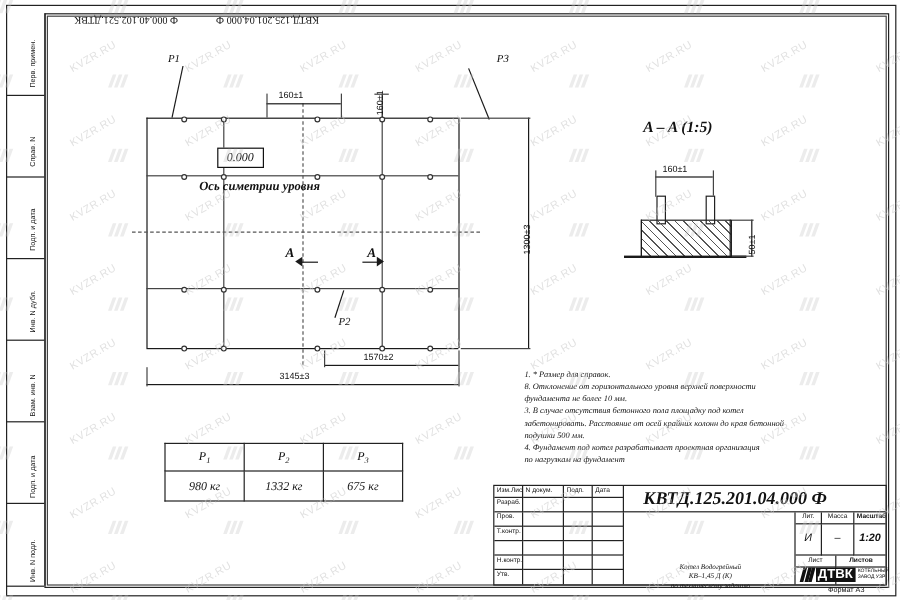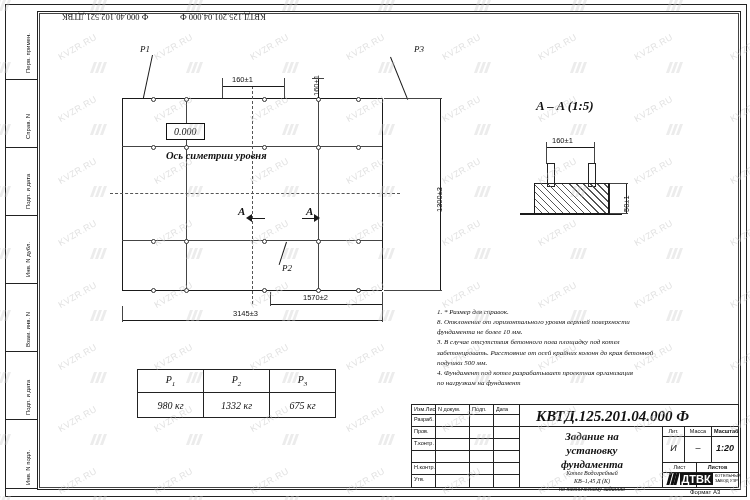--- a/index.html
+++ b/index.html
@@ -150,21 +150,21 @@
 
     <div class="ln" style="left:152px;top:55px;width:1px;height:44px;transform:rotate(12deg);transform-origin:top;"></div>
     <span class="lbl lbl-i" style="left:140px;top:44px;">P1</span>
 
     <div class="ln" style="left:286px;top:242px;width:1px;height:24px;transform:rotate(18deg);transform-origin:top;"></div>
     <span class="lbl lbl-i" style="left:282px;top:263px;">P2</span>
 
     <div class="ln" style="left:390px;top:57px;width:1px;height:46px;transform:rotate(-22deg);transform-origin:top;"></div>
     <span class="lbl lbl-i" style="left:414px;top:44px;">P3</span>
 
-    <div class="zero-box" style="left:166px;top:123px;">0.000</div>
+    <div class="zero-box" style="left:181px;top:123px;">0.000</div>
 
     <span class="axis-txt" style="left:166px;top:150px;">Ось симетрии уровня</span>
 
     <span class="lbl lbl-i" style="left:238px;top:205px;font-size:11px;font-weight:bold;">A</span>
     <span class="lbl lbl-i" style="left:306px;top:205px;font-size:11px;font-weight:bold;">A</span>
     <div class="ln hl" style="left:249px;top:218px;width:16px;"></div>
     <div class="ln hl" style="left:302px;top:218px;width:16px;"></div>
     <div class="arrow" style="left:246px;top:214px;border-top:4px solid transparent;border-bottom:4px solid transparent;border-right:6px solid #1a1a1a;"></div>
     <div class="arrow" style="left:314px;top:214px;border-top:4px solid transparent;border-bottom:4px solid transparent;border-left:6px solid #1a1a1a;"></div>
 
@@ -276,25 +276,20 @@
 
     <div class="cell nbb" style="left:0;top:70px;width:24px;height:12px;">Утв.</div>
     <div class="cell nbb" style="left:24px;top:70px;width:34px;height:12px;"></div>
     <div class="cell nbb" style="left:58px;top:70px;width:24px;height:12px;"></div>
     <div class="cell nbb" style="left:82px;top:70px;width:26px;height:12px;"></div>
 
     <div class="cell nb" style="left:108px;top:0;width:218px;height:22px;"></div>
     <span class="big-code" style="left:124px;top:3px;">КВТД.125.201.04.000  Ф</span>
 
     <div class="cell" style="left:108px;top:22px;width:143px;height:60px;border-bottom:none;"></div>
-    <div class="tb-title" style="left:110px;top:25px;width:140px;">
-      <div>Задание на</div>
-      <div>установку</div>
-      <div>фундамента</div>
-    </div>
     <div class="tb-sub" style="left:112px;top:64px;width:136px;text-align:center;">
       <div>Котел Водогрейный</div>
       <div>КВ–1,45 Д (К)</div>
       <div>по техническому заданию</div>
     </div>
 
     <div class="cell" style="left:251px;top:22px;width:22px;height:10px;text-align:center;">Лит.</div>
     <div class="cell" style="left:273px;top:22px;width:27px;height:10px;text-align:center;">Масса</div>
     <div class="cell nb" style="left:300px;top:22px;width:26px;height:10px;text-align:center;">Масштаб</div>
 

